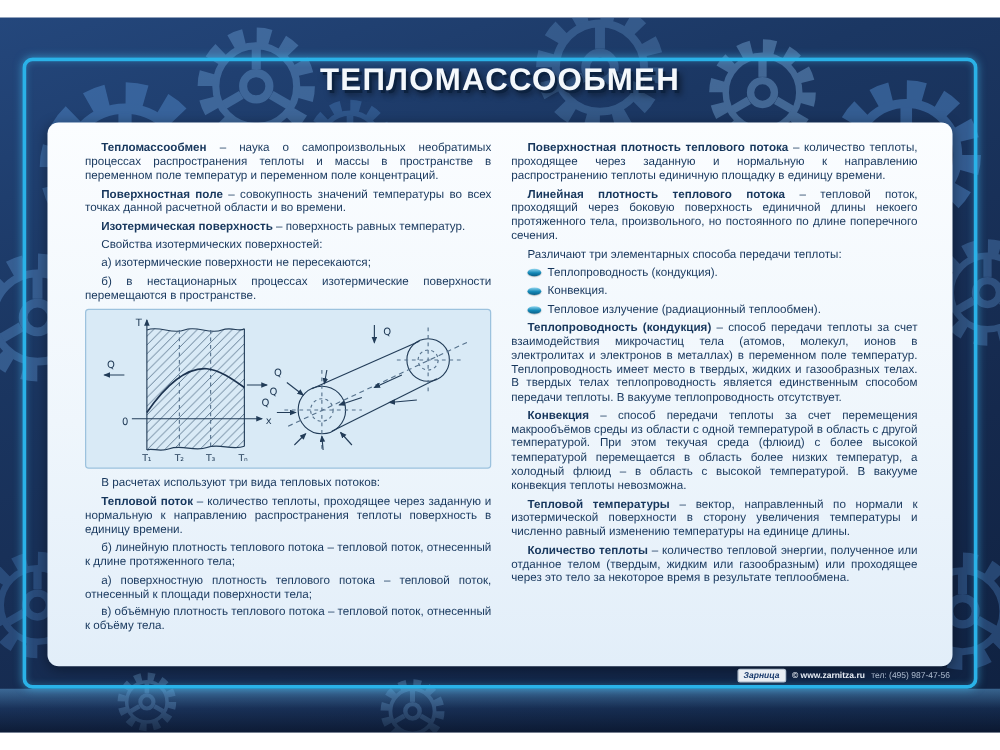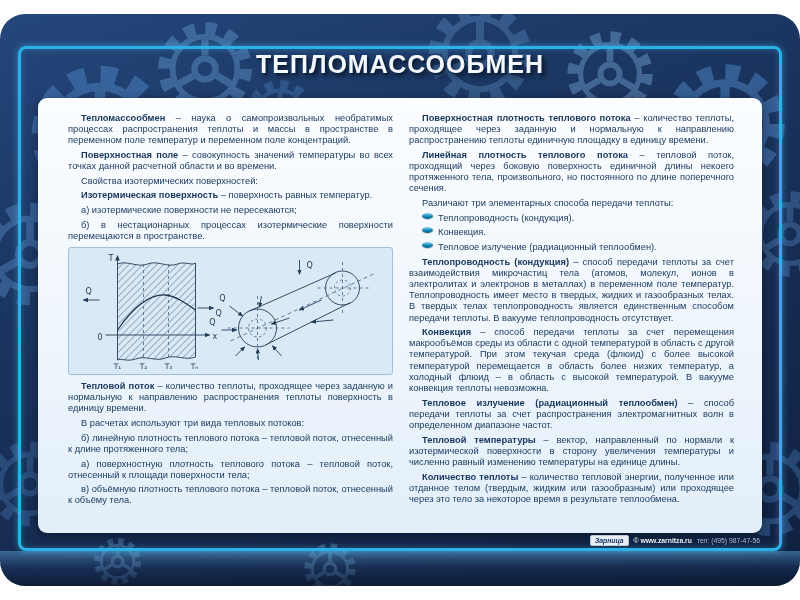--- a/index.html
+++ b/index.html
@@ -1,37 +1,37 @@
 <!DOCTYPE html>
 <html><head>
 <meta charset="utf-8">
 <style>
   html,body{margin:0;padding:0;}
   .page{position:relative;width:800px;height:600px;background:#ffffff;overflow:hidden;
         font-family:"Liberation Sans","DejaVu Sans",sans-serif;}
   .poster{position:absolute;left:0;top:14px;width:800px;height:572px;overflow:hidden;
-        background:linear-gradient(160deg,#24477c 0%,#1b3763 30%,#15294d 70%,#0f2140 100%);border-radius:25px;}
+        background:linear-gradient(160deg,#24477c 0%,#1b3763 30%,#15294d 70%,#0f2140 100%);}
   .gears{position:absolute;left:0;top:0;width:800px;height:572px;pointer-events:none;}
   .frame{position:absolute;left:18px;top:32px;width:758px;height:499px;
         border:3px solid #2ab2e8;border-radius:8px;
         box-shadow:0 0 7px rgba(70,195,245,.55), inset 0 0 6px rgba(70,195,245,.35);}
   .title{position:absolute;top:36px;left:0;width:100%;text-align:center;
         color:#f4f8fc;font-size:25px;font-weight:bold;letter-spacing:1px;
         text-shadow:2px 2px 0 #0c2240,3px 4px 5px rgba(0,0,0,.55);}
   .panel{position:absolute;left:38px;top:84px;width:724px;height:435px;box-sizing:border-box;
         background:linear-gradient(180deg,#fbfdff 0%,#eff6fc 55%,#e2eef9 100%);
         border-radius:9px;box-shadow:0 2px 10px rgba(0,0,0,.4);
         display:flex;gap:16px;padding:15px 28px 10px 30px;overflow:hidden;}
   .col{flex:1;color:#16365c;font-size:9.3px;line-height:1.2;text-align:justify;}
   .para{margin:0 0 3.5px 0;text-indent:13px;}
   .term{font-weight:bold;}
   .diagram-box{margin:5px 0 6px 0;height:126px;background:#d9eaf6;
         border:1px solid #9cc2de;border-radius:3px;overflow:hidden;}
   .diagram-box svg{display:block;width:100%;height:100%;}
-  .bullet-row{display:flex;align-items:flex-start;margin:0 0 3.5px 0;padding-left:13px;text-indent:0;}
+  .bullet-row{display:flex;align-items:center;margin:0 0 3.5px 0;padding-left:13px;text-indent:0;}
   .bullet-icon{width:11px;height:6px;border-radius:50%;flex:0 0 auto;margin-right:5px;
         background:linear-gradient(180deg,#8fd6f0 0%,#1287b6 55%,#0b5d85 100%);
         box-shadow:0 0.5px 1px rgba(0,0,0,.35);}
   .bottom-band{position:absolute;left:0;top:537px;width:800px;height:35px;
         background:linear-gradient(180deg,rgba(96,165,218,.5) 0%,rgba(42,82,132,.18) 45%,rgba(8,18,38,.6) 100%);}
   .footer{position:absolute;right:40px;top:521px;display:flex;align-items:center;gap:5px;
         font-size:6.8px;color:#cfd9e6;white-space:nowrap;}
   .logo-pill{border:1px solid #b9c6d4;background:#e9eef4;color:#17386b;font-weight:bold;
         font-style:italic;padding:0 4px;border-radius:2px;font-size:6.8px;line-height:9px;}
   .copyright{color:#e8eef5;font-weight:bold;}
@@ -77,22 +77,22 @@
     <div class="bottom-band"></div>
     <div class="frame"></div>
 
     <div class="title">ТЕПЛОМАССООБМЕН</div>
 
     <div class="panel">
 
       <div class="col">
         <p class="para"><b class="term">Тепломассообмен</b><span> – наука о самопроизвольных необратимых процессах распространения теплоты и массы в пространстве в переменном поле температур и переменном поле концентраций.</span></p>
         <p class="para"><b class="term">Поверхностная поле</b><span> – совокупность значений температуры во всех точках данной расчетной области и во времени.</span></p>
+        <p class="para"><b class="term">Изотермическая поверхность</b><span> – поверхность равных температур.</span></p>
         <p class="para"><span>Свойства изотермических поверхностей:</span></p>
-        <p class="para"><b class="term">Изотермическая поверхность</b><span> – поверхность равных температур.</span></p>
         <p class="para"><span>а) изотермические поверхности не пересекаются;</span></p>
         <p class="para"><span>б) в нестационарных процессах изотермические поверхности перемещаются в пространстве.</span></p>
 
         <div class="diagram-box">
           <svg viewBox="0 0 310 126">
             <defs>
               <pattern id="hatch" width="7" height="7" patternUnits="userSpaceOnUse">
                 <path d="M0,7 L7,0" stroke="#3c5a75" stroke-width="0.6"></path>
               </pattern>
               <marker id="ah" markerWidth="7" markerHeight="7" refX="5" refY="2.5" orient="auto">
@@ -147,22 +147,22 @@
                 <line x1="214" y1="70" x2="196" y2="76" marker-end="url(#ah)"></line>
                 <line x1="224" y1="12" x2="224" y2="26" marker-end="url(#ah)"></line>
               </g>
             </g>
             <text class="dg-label" x="140" y="77" text-anchor="end">Q</text>
             <text class="dg-label" x="150" y="53" text-anchor="end">Q</text>
             <text class="dg-label" x="231" y="20">Q</text>
           </svg>
         </div>
 
+        <p class="para"><span>В расчетах используют три вида тепловых потоков:</span></p>
         <p class="para"><b class="term">Тепловой поток</b><span> – количество теплоты, проходящее через заданную и нормальную к направлению распространения теплоты поверхность в единицу времени.</span></p>
-        <p class="para"><span>В расчетах используют три вида тепловых потоков:</span></p>
         <p class="para"><span>б) линейную плотность теплового потока – тепловой поток, отнесенный к длине протяженного тела;</span></p>
         <p class="para"><span>а) поверхностную плотность теплового потока – тепловой поток, отнесенный к площади поверхности тела;</span></p>
         <p class="para"><span>в) объёмную плотность теплового потока – тепловой поток, отнесенный к объёму тела.</span></p>
       </div>
 
       <div class="col">
         <p class="para"><b class="term">Поверхностная плотность теплового потока</b><span> – количество теплоты, проходящее через заданную и нормальную к направлению распространению теплоты единичную площадку в единицу времени.</span></p>
         <p class="para"><b class="term">Линейная плотность теплового потока</b><span> – тепловой поток, проходящий через боковую поверхность единичной длины некоего протяженного тела, произвольного, но постоянного по длине поперечного сечения.</span></p>
         <p class="para"><span>Различают три элементарных способа передачи теплоты:</span></p>
 
@@ -174,21 +174,20 @@
           <span class="bullet-icon"></span>
           <span>Конвекция.</span>
         </div>
         <div class="bullet-row">
           <span class="bullet-icon"></span>
           <span>Тепловое излучение (радиационный теплообмен).</span>
         </div>
 
         <p class="para"><b class="term">Теплопроводность (кондукция)</b><span> – способ передачи теплоты за счет взаимодействия микрочастиц тела (атомов, молекул, ионов в электролитах и электронов в металлах) в переменном поле температур. Теплопроводность имеет место в твердых, жидких и газообразных телах. В твердых телах теплопроводность является единственным способом передачи теплоты. В вакууме теплопроводность отсутствует.</span></p>
         <p class="para"><b class="term">Конвекция</b><span> – способ передачи теплоты за счет перемещения макрообъёмов среды из области с одной температурой в область с другой температурой. При этом текучая среда (флюид) с более высокой температурой перемещается в область более низких температур, а холодный флюид – в область с высокой температурой. В вакууме конвекция теплоты невозможна.</span></p>
-        <p class="para"><b class="term">Тепловое излучение (радиационный теплообмен)</b><span> – способ передачи теплоты за счет распространения электромагнитных волн в определенном диапазоне частот.</span></p>
         <p class="para"><b class="term">Тепловой температуры</b><span> – вектор, направленный по нормали к изотермической поверхности в сторону увеличения температуры и численно равный изменению температуры на единице длины.</span></p>
         <p class="para"><b class="term">Количество теплоты</b><span> – количество тепловой энергии, полученное или отданное телом (твердым, жидким или газообразным) или проходящее через это тело за некоторое время в результате теплообмена.</span></p>
       </div>
     </div>
 
     <div class="footer">
       <span class="logo-pill">Зарница</span>
       <span class="copyright">© www.zarnitza.ru</span>
       <span class="phone">тел: (495) 987-47-56</span>
     </div>

